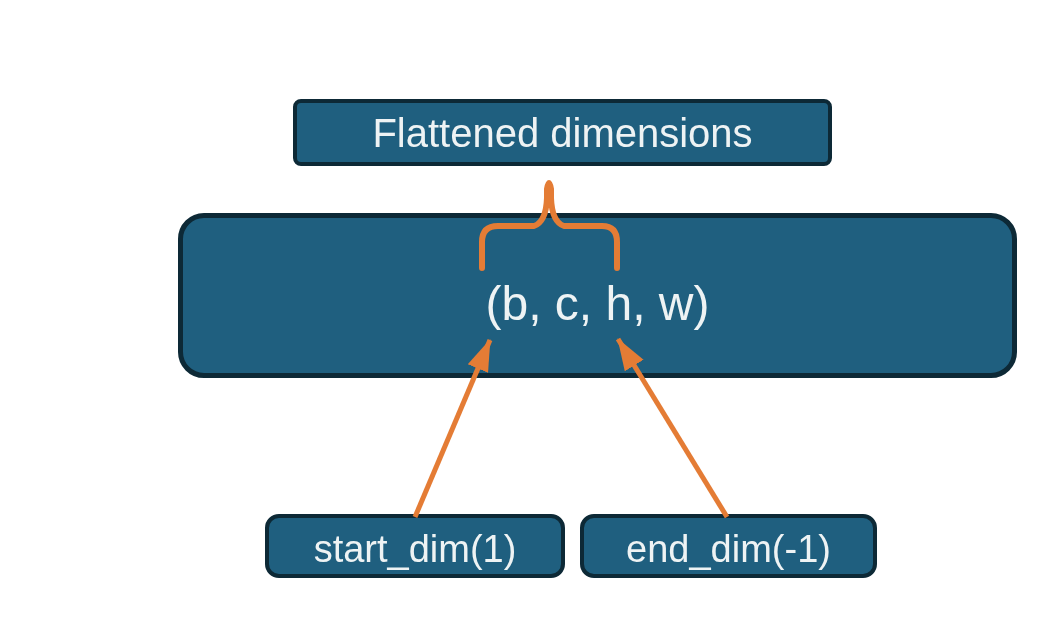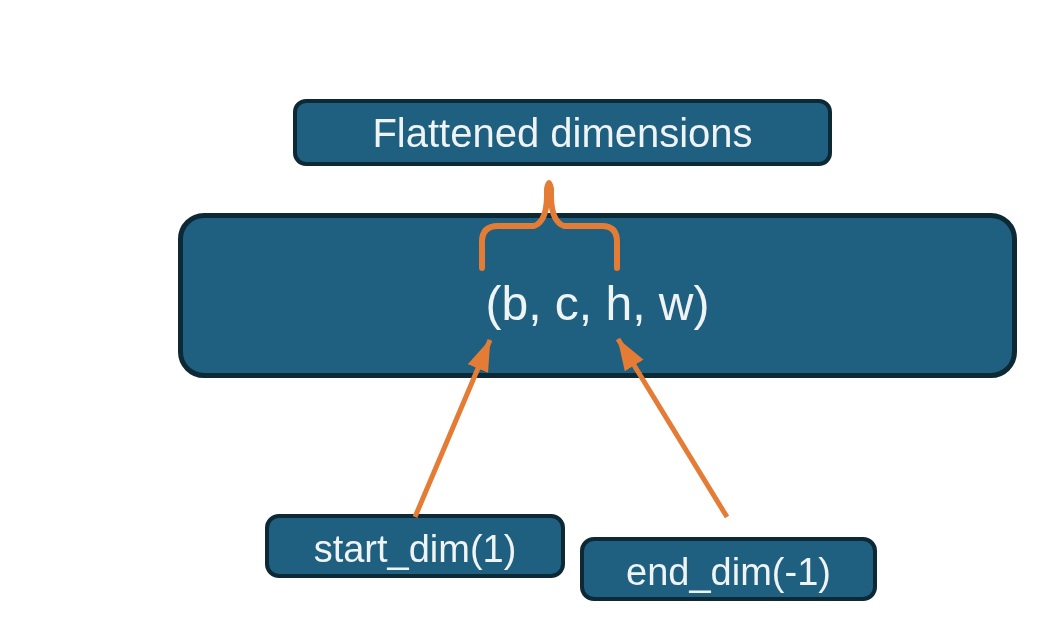--- a/index.html
+++ b/index.html
@@ -25,42 +25,42 @@
     align-items: center;
     justify-content: center;
     text-align: center;
     line-height: 1;
   }
   .node-top {
     left: 293px;
     top: 99px;
     width: 539px;
     height: 67px;
-    border-radius: 13px;
+    border-radius: 8px;
     font-size: 40px;
   }
   .node-main {
     left: 178px;
     top: 213px;
     width: 839px;
     height: 165px;
     border-width: 5px;
     border-radius: 26px;
     font-size: 48px;
   }
   .node-main .label { transform: translateY(8px); }
   .node-small {
     top: 514px;
     height: 64px;
     border-radius: 14px;
     font-size: 38px;
   }
   .node-small .label { transform: translateY(3px); }
   .node-start { left: 265px; width: 300px; }
-  .node-end   { left: 580px; width: 297px; margin-top: 23px; }
+  .node-end   { left: 580px; width: 297px; }
   .overlay {
     position: absolute;
     left: 0;
     top: 0;
     width: 1038px;
     height: 632px;
     pointer-events: none;
   }
   .accent-stroke {
     stroke: var(--accent-orange, #e47c35);

